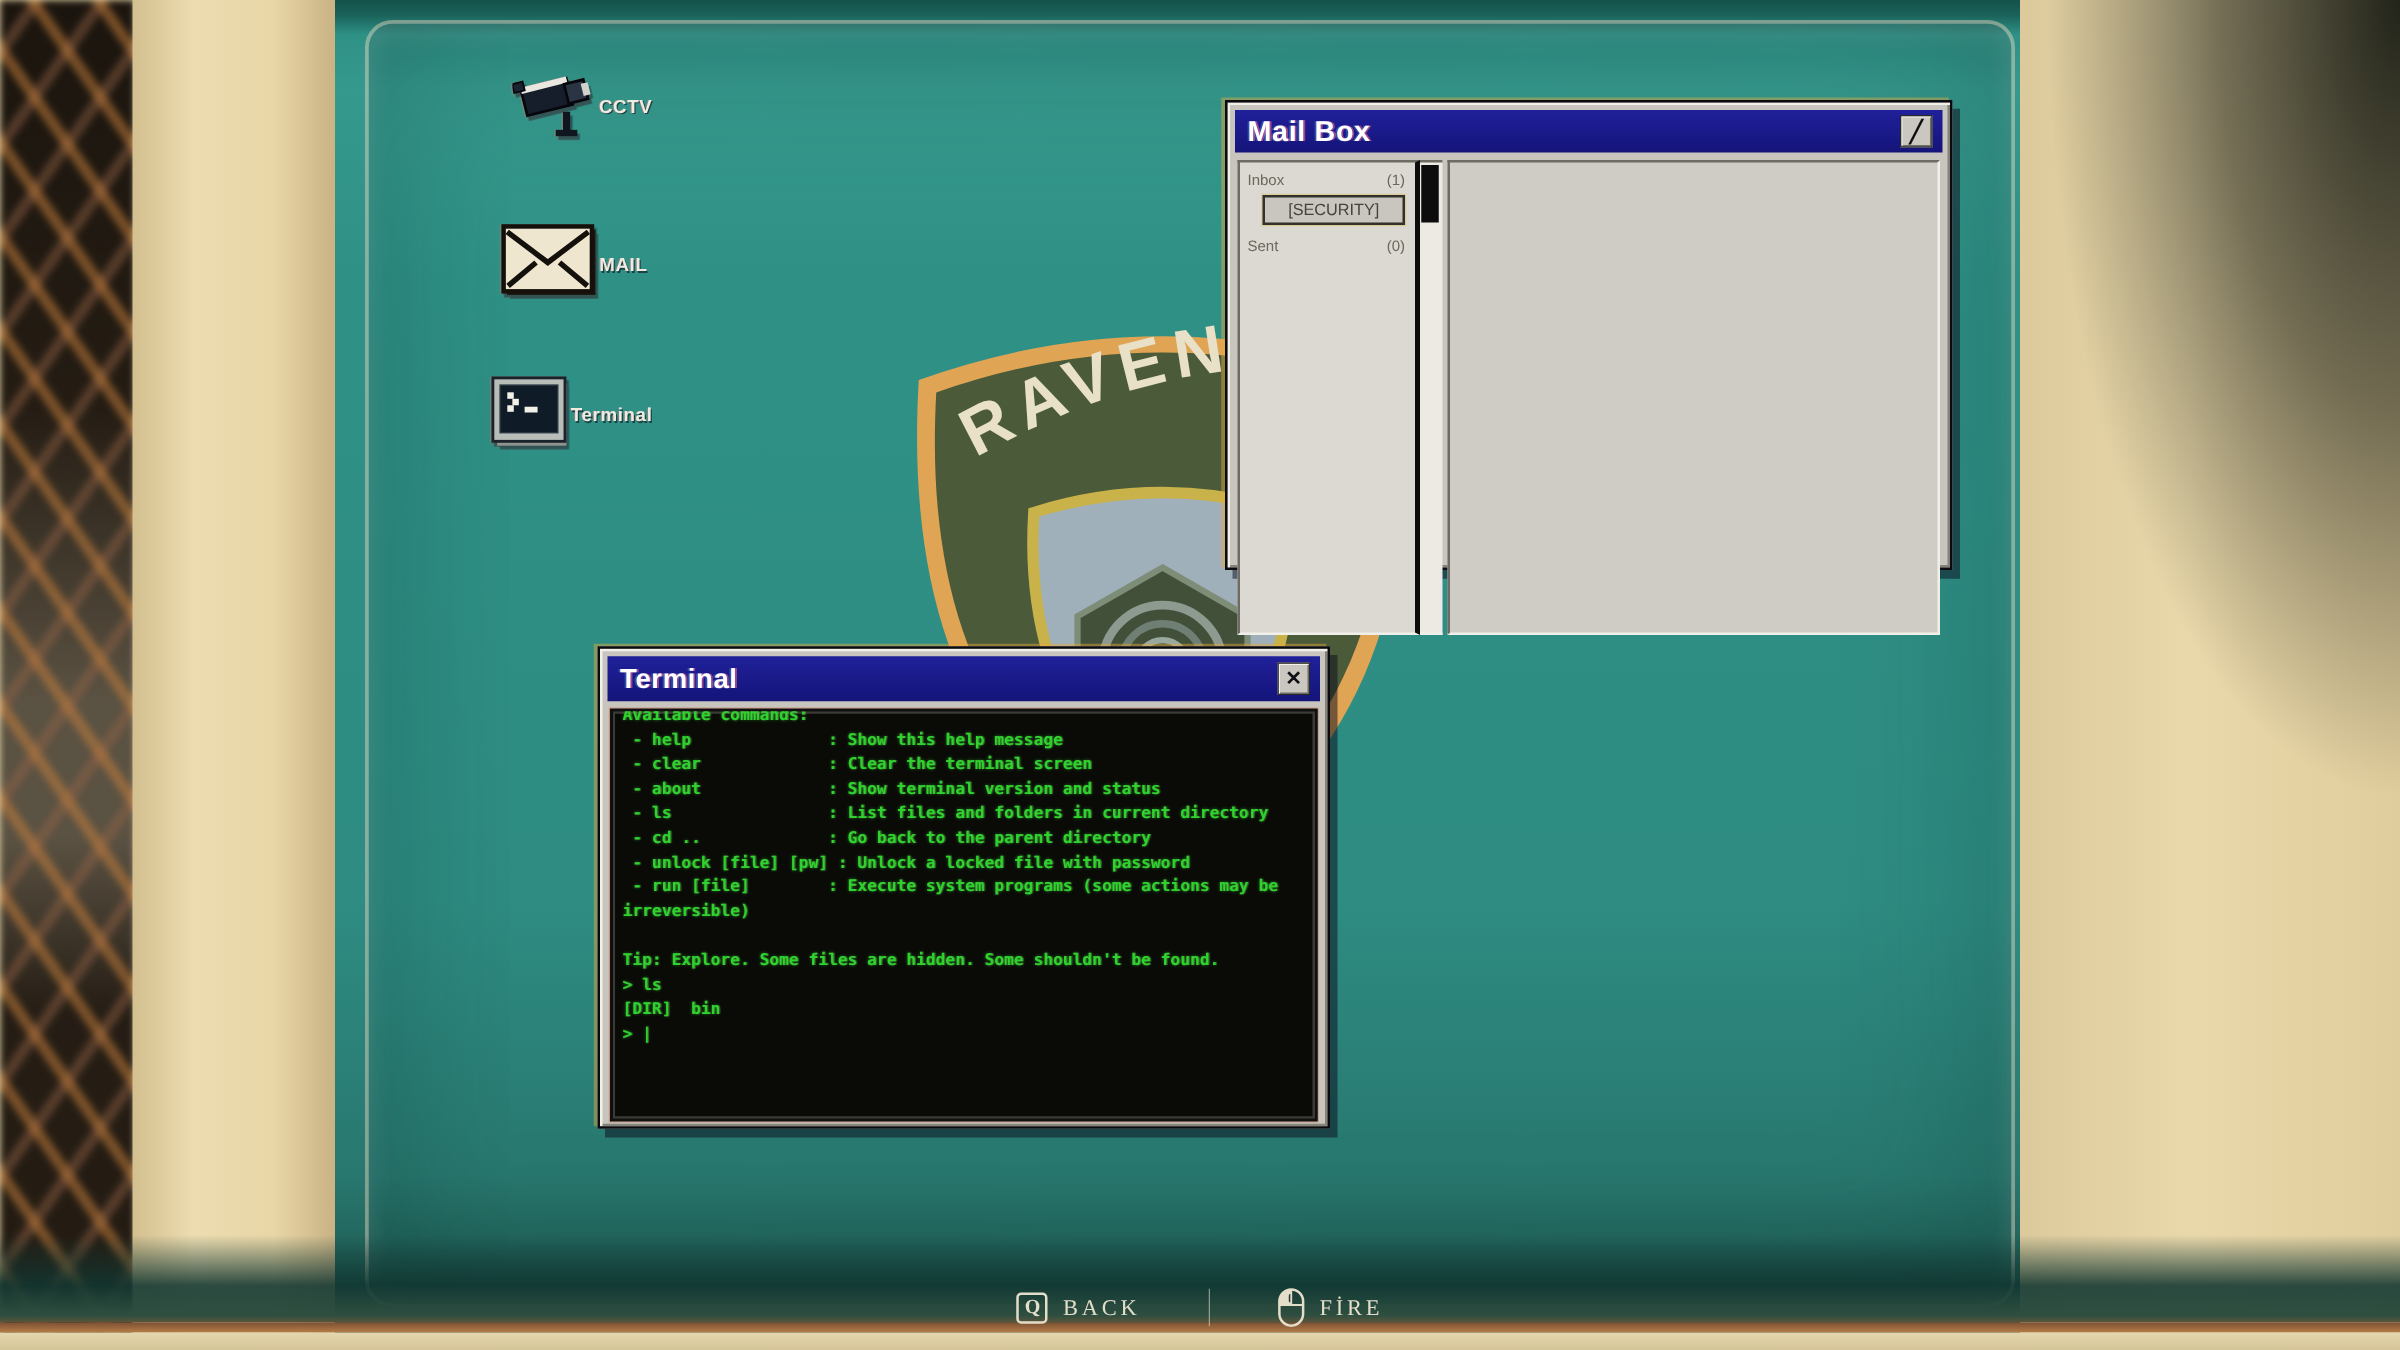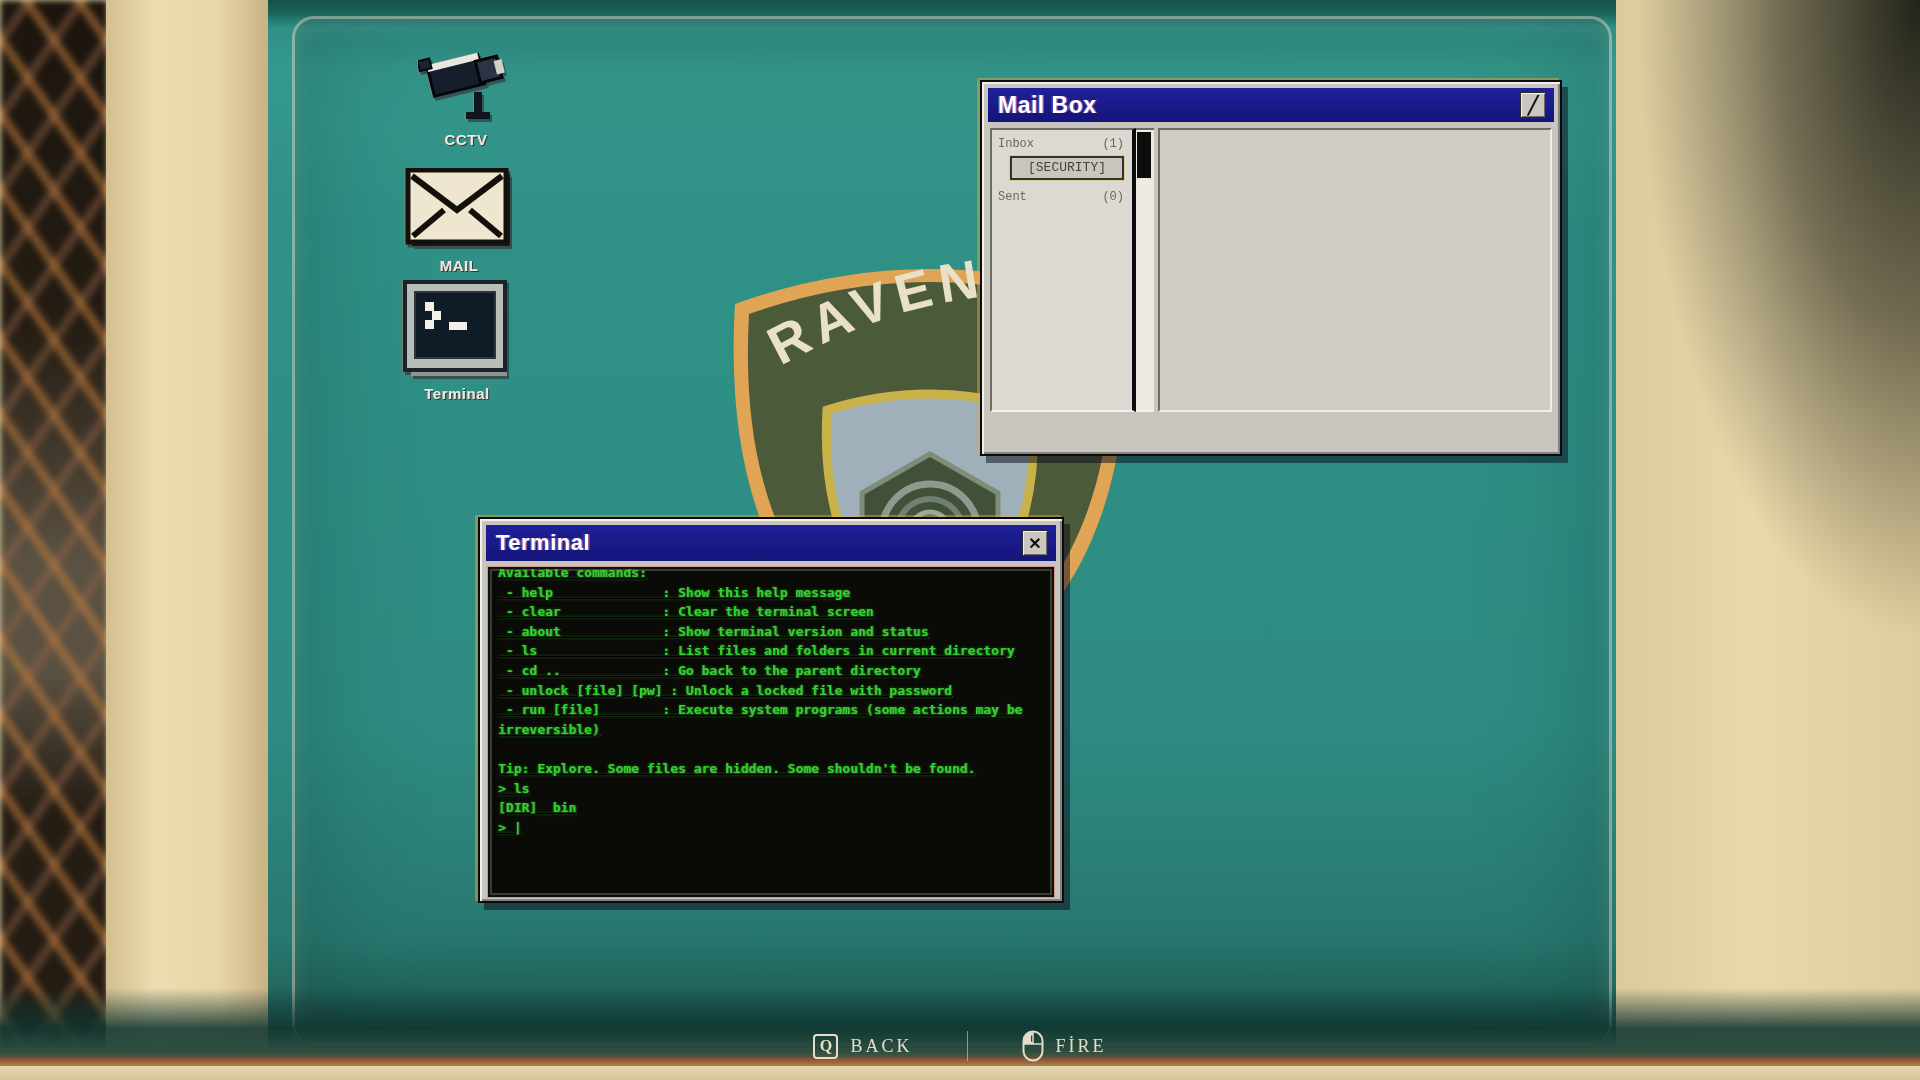--- a/index.html
+++ b/index.html
@@ -25,21 +25,21 @@
   .screen { position:absolute; left:268px; top:0; width:1348px; height:1080px;
     background: linear-gradient(180deg,#14524b 0,#1a625a 12px,#2f9186 28px,#36998d 70px,#2f9186 220px,#2e8c82 720px,#28786f 940px,#1e5a52 1030px,#194c45 1080px); }
   .screen-glass { position:absolute; left:24px; top:16px; right:4px; bottom:34px;
     border:3px solid rgba(255,224,200,.42); border-radius:22px;
     box-shadow: inset 0 8px 22px rgba(255,255,255,.12), inset 0 0 130px rgba(8,40,35,.30); }
 
   
   .badge { position:absolute; left:715px; top:242px; width:430px; height:500px; z-index:1; }
 
   
-  .dicon { position:absolute; z-index:2; display:flex; flex-direction:column; align-items:center; cursor:pointer; }
+  .dicon { position:absolute; z-index:2; display:flex; align-items:center; cursor:pointer; }
   .dicon .ic-label { margin-top:5px; color:#eeece1; font-weight:bold; font-size:15px; letter-spacing:.5px;
     text-shadow: 1px 1px 0 rgba(20,30,40,.7), -1px 0 0 rgba(255,120,120,.35); }
   .ic-cctv { left:410px; top:40px; width:112px; }
   .ic-mail { left:400px; top:168px; width:118px; }
   .ic-term { left:392px; top:280px; width:130px; }
   .dicon svg { filter: drop-shadow(2px 3px 0 rgba(15,15,35,.45)) drop-shadow(-1px 0 0 rgba(255,120,90,.35)); }
 
   
   .rwin { position:absolute; background:#c7c5be; border:2px solid #0b0b0f;
     box-shadow: inset 2px 2px 0 #f1f0ea, inset -2px -2px 0 #85827a,
@@ -49,41 +49,41 @@
   .rtitle .t-text { color:#ffffff; font-weight:bold; font-size:23px; letter-spacing:.5px; flex:1;
     text-shadow: 1.5px 0 0 rgba(255,110,150,.55), -1.5px 0 0 rgba(90,200,255,.3); }
   .rclose { width:26px; height:26px; background:#c9c7c0; border:1px solid #2a2a2a;
     box-shadow: inset 1px 1px 0 #f2f1eb, inset -1px -1px 0 #6e6b64;
     display:flex; align-items:center; justify-content:center;
     font-weight:bold; color:#101014; cursor:pointer; }
 
   
   .mail-win { left:980px; top:80px; width:582px; height:376px; z-index:3; }
   .mail-win .rtitle { height:34px; }
-  .mail-body { display:flex; margin:3px 8px 8px 8px; height:284px;font-family:Liberation Mono, monospace; }
+  .mail-body { display:flex; margin:3px 8px 8px 8px; height:380px; }
   .mail-folders { width:146px; background:#dbd9d2; border:2px solid; border-color:#6e6b64 #0c0c0c #f0efe9 #6e6b64;
     border-right-width:4px; font-size:12px; color:#6b675c; }
   .folder-row { display:flex; justify-content:space-between; padding:7px 8px 2px 6px; cursor:pointer; }
   .folder-row.sent { padding-top:8px; }
   .mail-item { margin:3px 8px 2px 18px; padding:2px 6px 3px 6px; text-align:center;
     background:#c9c6bf; border:2px solid #33312b; color:#45423a; font-size:13px; cursor:pointer;
     box-shadow: 0 0 0 1px rgba(220,180,70,.4); }
   .mail-scroll { width:18px; background:#eceae3; border-top:2px solid #6e6b64; border-bottom:2px solid #f0efe9; position:relative; cursor:pointer; }
   .mail-thumb { position:absolute; left:1px; top:2px; width:14px; height:46px; background:#0c0c0c; }
   .mail-view { flex:1; margin-left:4px; background:#cfccc5;
     border:2px solid; border-color:#6e6b64 #f0efe9 #f0efe9 #6e6b64; }
 
   
   .term-win { left:478px; top:517px; width:586px; height:386px; z-index:4; }
   .term-win .rtitle { height:36px; }
   .term-win .t-text { font-size:22px; }
   .term-screen { margin:4px 8px 8px 8px; height:330px; background:#0a0a07;
     border:2px solid #101010; box-shadow: inset 0 0 0 2px rgba(235,235,225,.22), 0 0 0 1px rgba(210,70,40,.35);
     padding:2px 8px; overflow:hidden; cursor:text; }
-  .term-lines { margin-top:-8px;text-decoration:underline; }
+  .term-lines { margin-top:-8px; }
   .tline { white-space:pre; font-family:"DejaVu Sans Mono", monospace; font-weight:bold;
     font-size:13px; line-height:19.6px; color:#2fd32f; min-height:19.6px;
     text-shadow: 0 0 3px rgba(60,255,60,.45), 1px 0 0 rgba(180,255,120,.25); }
 
   
   .hud-band { position:absolute; left:0; top:988px; width:1920px; height:70px; z-index:6;
     background:linear-gradient(180deg, rgba(17,54,49,0), rgba(17,54,49,.88) 58%, #2e4f40 92%, #5c553a 100%); }
   .strip-orange { position:absolute; left:0; top:1058px; width:1920px; height:8px; z-index:6;
     background:linear-gradient(180deg,#7c5134,#b57c46); }
   .strip-tan { position:absolute; left:0; top:1066px; width:1920px; height:14px; z-index:6;

